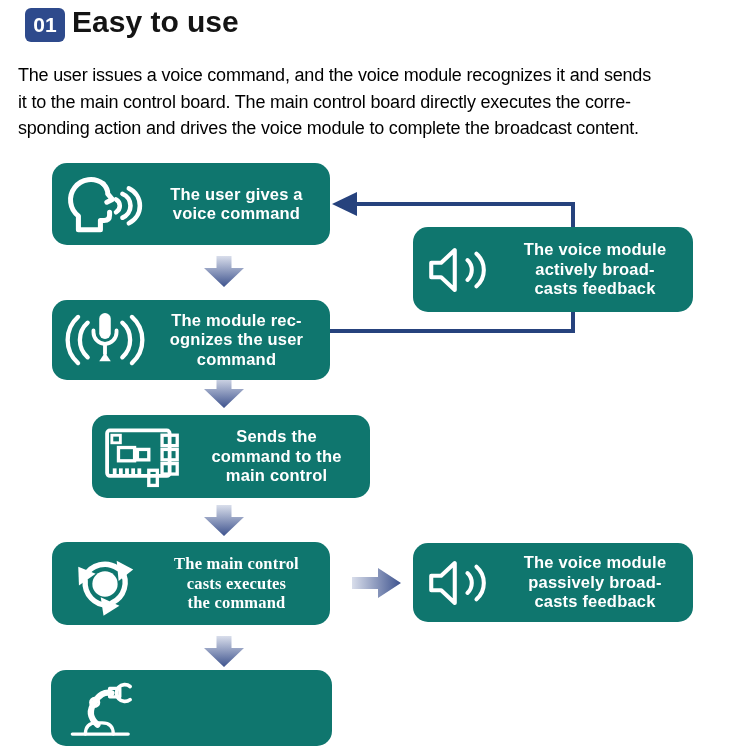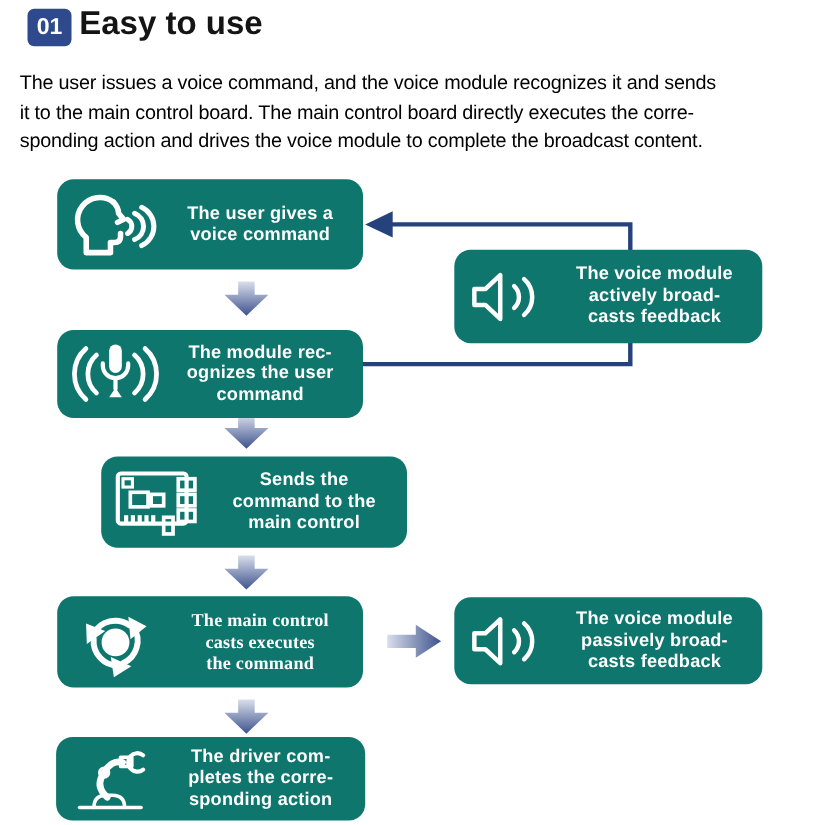--- a/index.html
+++ b/index.html
@@ -175,25 +175,20 @@
       <svg width="82" height="66" viewBox="0 0 88 68" fill="none" stroke="#ffffff" stroke-linecap="round" stroke-linejoin="round">
         <path d="M10 62 H70" stroke-width="3.5"></path>
         <path d="M24 62 q0 -12 12 -12 h6 q12 0 12 12" stroke-width="3.5"></path>
         <path d="M37 52 C28 44 28 36 34 28" stroke-width="6.5"></path>
         <path d="M34 28 C38 20 45 16 52 18" stroke-width="6.5"></path>
         <circle cx="34" cy="28" r="4.5" stroke-width="3"></circle>
         <rect x="50" y="13" width="11" height="9" stroke-width="3.5"></rect>
         <path d="M72 11 a9 9 0 1 0 0 14" stroke-width="4"></path>
       </svg>
     </span>
-    <span class="txt">
-      <div class="ln">The driver com-</div>
-      <div class="ln">pletes the corre-</div>
-      <div class="ln">sponding action</div>
-    </span>
   </div>
 
   <div class="box fb b-fbA">
     <span class="icon">
       <svg width="76" height="56" viewBox="0 0 84 60" fill="none" stroke="#ffffff" stroke-linecap="round" stroke-linejoin="round">
         <path d="M8 22 h11 l15 -14 v44 l-15 -14 H8 z" stroke-width="4.5"></path>
         <path d="M48 19 a15 15 0 0 1 0 22" stroke-width="4.5"></path>
         <path d="M58 12 a24 24 0 0 1 0 36" stroke-width="4.5"></path>
       </svg>
     </span>

